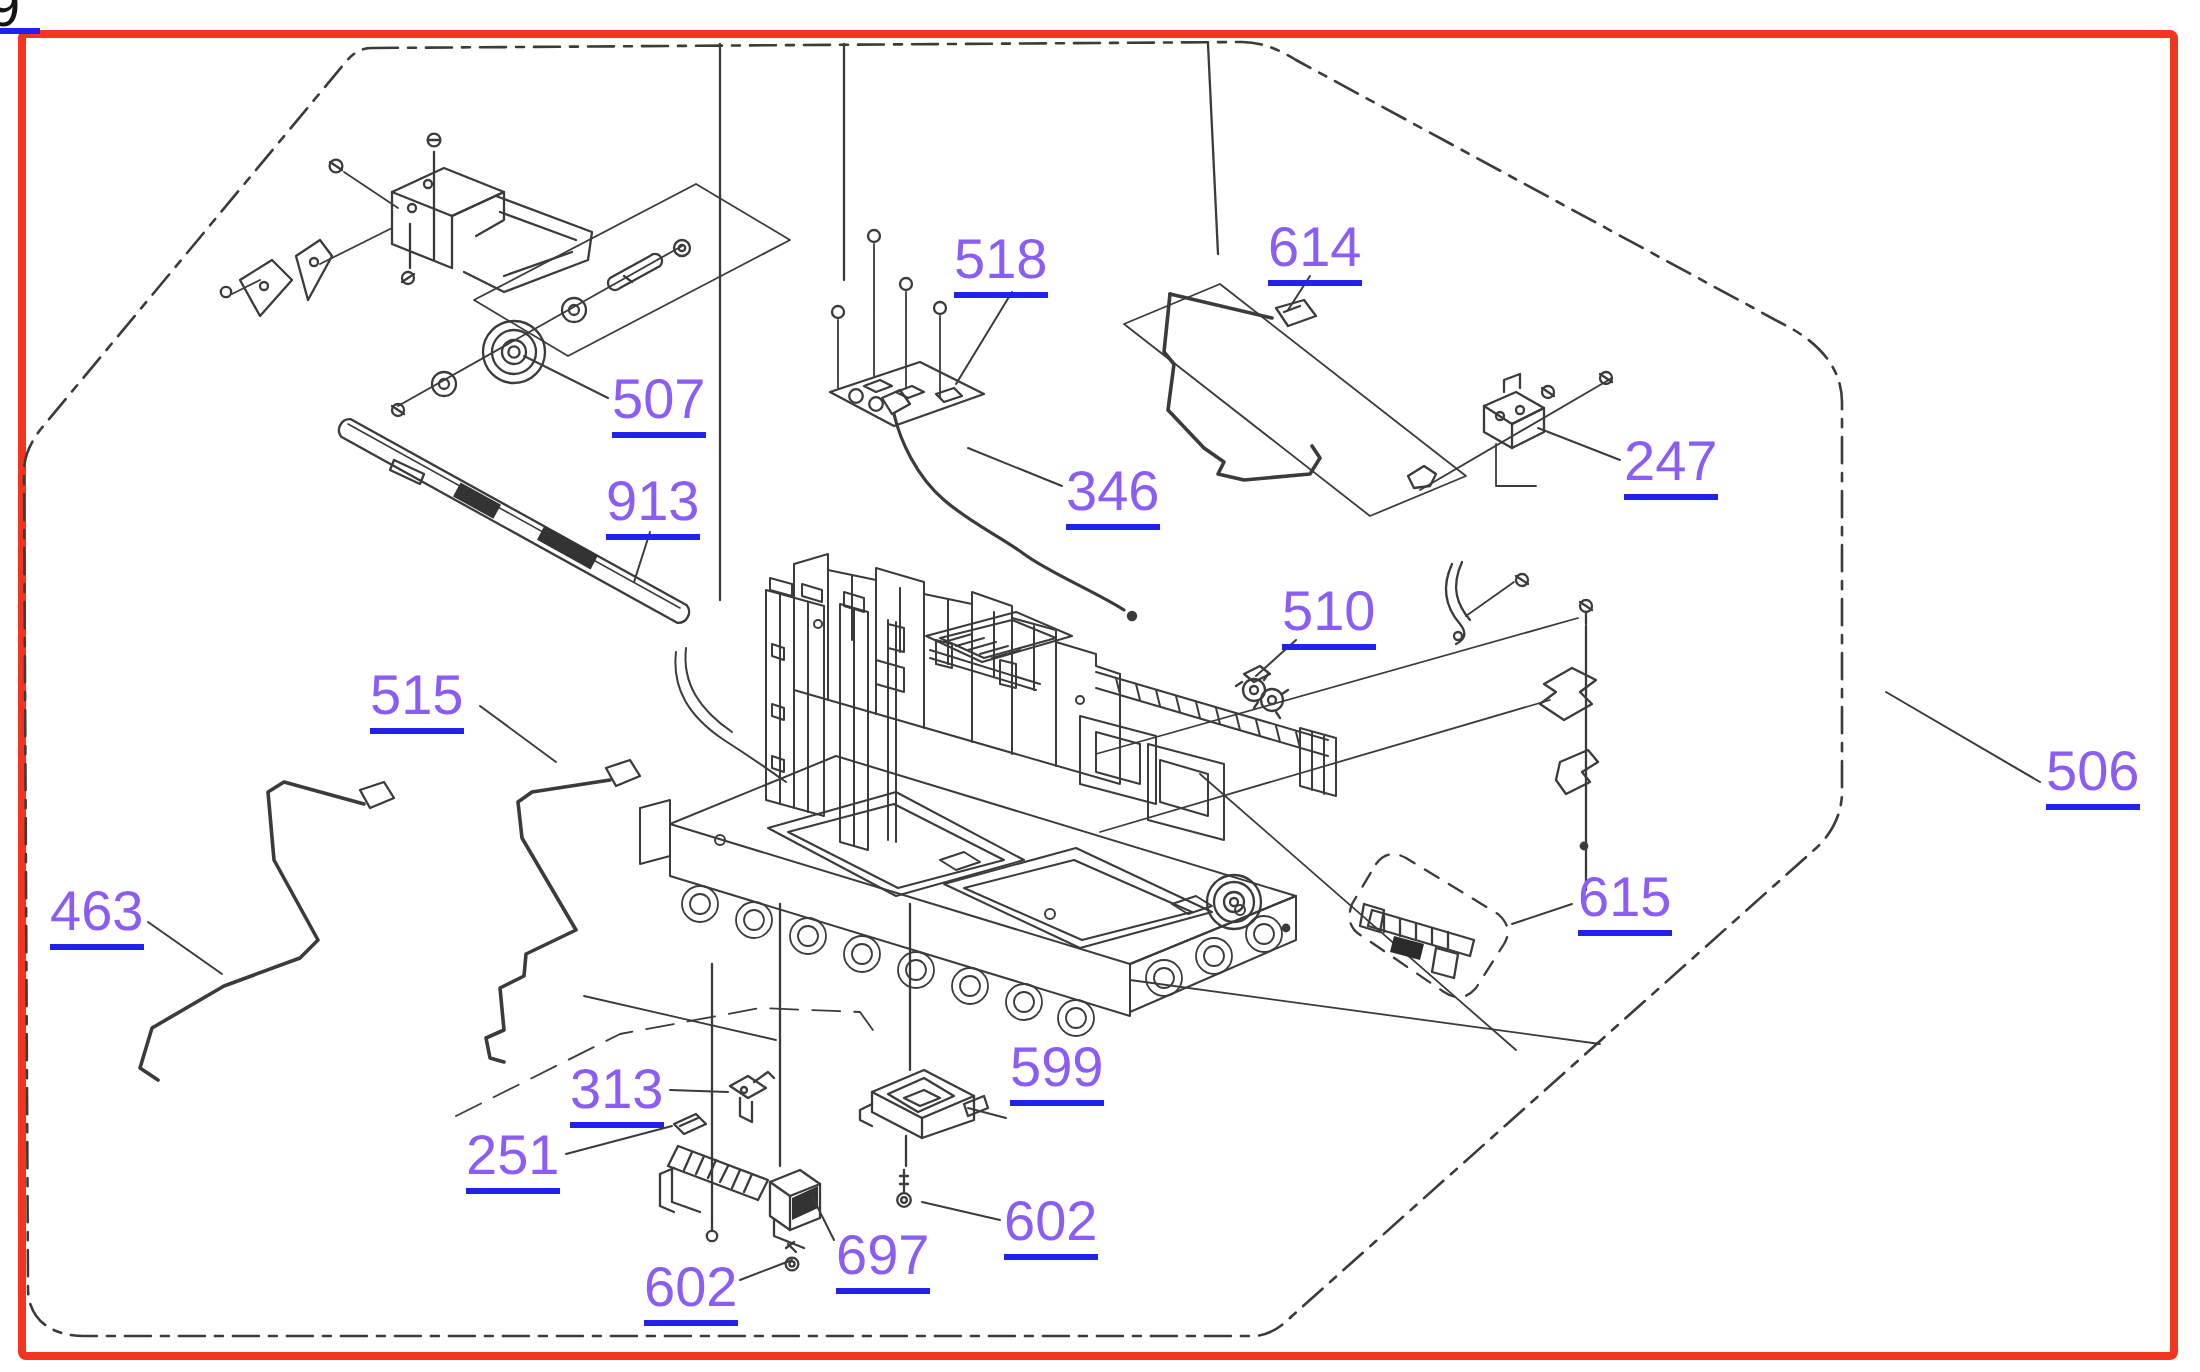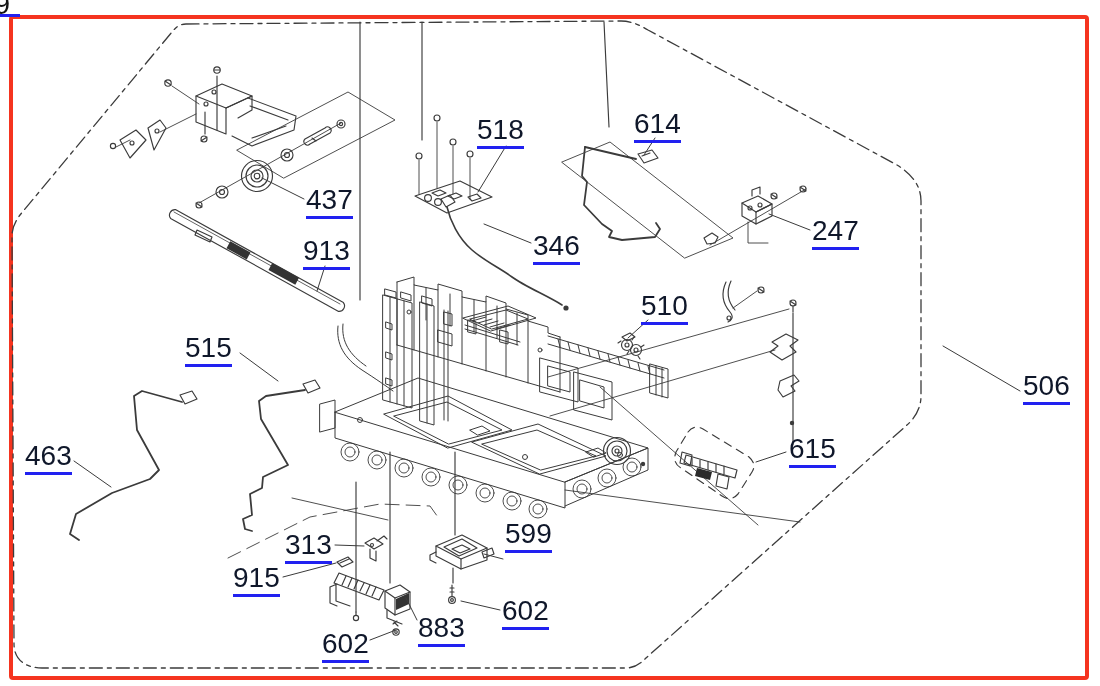--- a/index.html
+++ b/index.html
@@ -1,21 +1,21 @@
 <!DOCTYPE html>
 <html><head>
 <meta charset="utf-8">
 <style>
   html,body{margin:0;padding:0;background:#ffffff;}
   #stage{position:relative;width:1100px;height:686px;background:#ffffff;overflow:hidden;
          font-family:"Liberation Sans","DejaVu Sans",sans-serif;}
   #red-frame{position:absolute;left:9px;top:15px;width:1080px;height:665px;
              border:4px solid #f5341f;border-radius:4px;box-sizing:border-box;}
   #art{position:absolute;left:0;top:0;}
-  .plabel{position:absolute;font-size:28px;line-height:1;color:#0f172a;
+  .plabel{position:absolute;font-size:28px;line-height:1;color:#8b5cf6;
           padding-bottom:2px;border-bottom:3px solid #2121f0;letter-spacing:0px;cursor:pointer;}
   #heading-fragment{position:absolute;left:-6px;top:-12px;font-size:29px;color:#141414;font-weight:400;}
   #heading-underline{position:absolute;left:0;top:14px;width:20px;height:3px;background:#2121f0;}
 </style>
 </head>
 <body>
 
 <div id="stage">
 
   <div id="red-frame"></div>
@@ -320,29 +320,29 @@
       <path d="M283 577 L336 563"></path>
       <path d="M503 559 L484 554"></path>
       <path d="M500 610 L461 601"></path>
       <path d="M417 620 L406 598"></path>
       <path d="M370 640 L396 630"></path>
     </g>
   </svg>
 
   <div class="plabel" style="left:477px;top:116px">518</div>
   <div class="plabel" style="left:634px;top:110px">614</div>
-  <div class="plabel" style="left:306px;top:186px">437</div>
+  <div class="plabel" style="left:306px;top:186px">507</div>
   <div class="plabel" style="left:303px;top:237px">913</div>
   <div class="plabel" style="left:533px;top:232px">346</div>
   <div class="plabel" style="left:812px;top:217px">247</div>
   <div class="plabel" style="left:641px;top:292px">510</div>
   <div class="plabel" style="left:185px;top:334px">515</div>
   <div class="plabel" style="left:25px;top:442px">463</div>
   <div class="plabel" style="left:1023px;top:372px">506</div>
   <div class="plabel" style="left:789px;top:435px">615</div>
   <div class="plabel" style="left:285px;top:531px">313</div>
-  <div class="plabel" style="left:233px;top:564px">915</div>
+  <div class="plabel" style="left:233px;top:564px">251</div>
   <div class="plabel" style="left:505px;top:520px">599</div>
   <div class="plabel" style="left:502px;top:597px">602</div>
-  <div class="plabel" style="left:418px;top:614px">883</div>
+  <div class="plabel" style="left:418px;top:614px">697</div>
   <div class="plabel" style="left:322px;top:630px">602</div>
 
 </div>
 
 </body></html>

